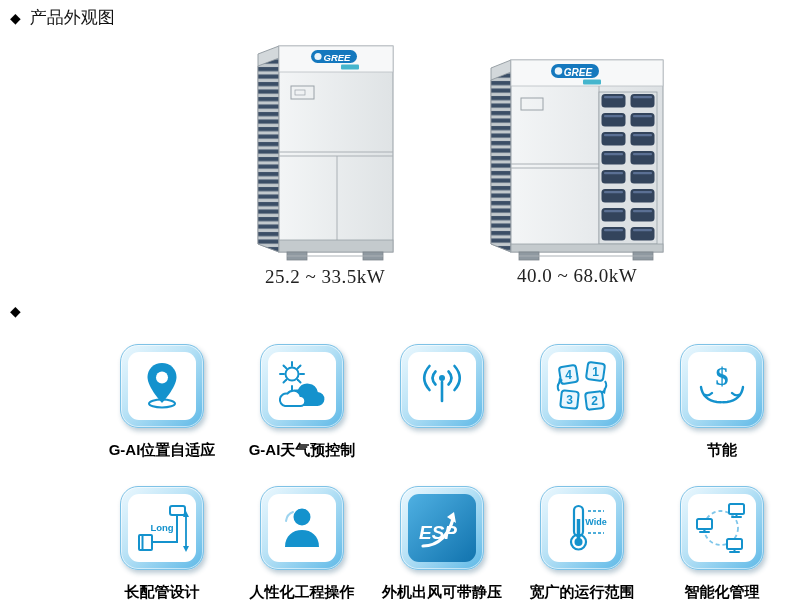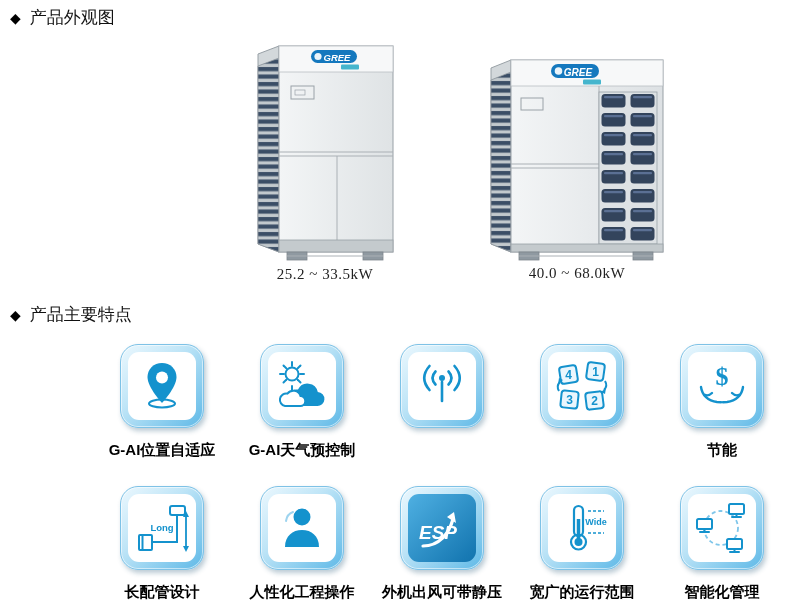--- a/index.html
+++ b/index.html
@@ -6,21 +6,21 @@
   html,body{width:794px;height:612px;background:#fff;overflow:hidden}
   body{font-family:"Liberation Sans","DejaVu Sans",sans-serif}
   .page{position:relative;width:794px;height:612px;background:#fff}
 
   .section-header{position:absolute;left:10px;display:flex;align-items:baseline;
     font-family:"Liberation Serif","DejaVu Serif",serif;font-size:17px;color:#111}
   .bullet{font-size:14px;margin-right:9px;color:#000}
 
   .unit-img{position:absolute}
   .unit-label{position:absolute;text-align:center;
-    font-family:"Liberation Serif","DejaVu Serif",serif;font-size:15px;color:#222;letter-spacing:.5px}
+    font-family:"Liberation Serif","DejaVu Serif",serif;font-size:19px;color:#222;letter-spacing:.5px}
 
   .feature-row{position:absolute;left:92px;width:700px;display:flex;justify-content:space-between}
   .row1{top:344px}
   .row2{top:486px}
   .feature-cell{width:140px;display:flex;flex-direction:column;align-items:center}
   .feature-label{margin-top:13px;font-size:15px;font-weight:bold;color:#000;white-space:nowrap}
 
   .icon-frame{width:84px;height:84px;border-radius:18px;padding:7px;
     background:linear-gradient(135deg,#ecf8fe 0%,#bfe5f7 40%,#5fb9e7 100%);
     border:1px solid #7ec2e6;
@@ -118,21 +118,20 @@
       <rect x="24" y="192" width="152" height="8" fill="#c4cacd" stroke="#98a0a6" stroke-width="0.8"></rect>
       <rect x="32" y="200" width="20" height="8" fill="#8f99a1" stroke="#7d868d" stroke-width="0.8"></rect>
       <rect x="146" y="200" width="20" height="8" fill="#8f99a1" stroke="#7d868d" stroke-width="0.8"></rect>
       <line x1="32" y1="204" x2="166" y2="204" stroke="#aab0b5" stroke-width="1"></line>
     </svg>
   </div>
   <div class="unit-label" style="left:487px;top:265px;width:180px">40.0 ~ 68.0kW</div>
 
   <div class="section-header" style="top:303px">
     <span class="bullet">◆</span>
-    <span>产品主要特点</span>
   </div>
 
   <div class="feature-row row1">
 
     <div class="feature-cell">
       <div class="icon-frame">
         <div class="icon-inner">
           <svg width="58" height="58" viewBox="0 0 58 58">
             <ellipse cx="29" cy="46.5" rx="13" ry="4" fill="none" stroke="#1492cd" stroke-width="2"></ellipse>
             <path d="M29 6c-8.3 0-14.5 6.2-14.5 14 0 10.5 14.5 26 14.5 26s14.5-15.5 14.5-26c0-7.8-6.2-14-14.5-14z" fill="#1492cd"></path>

